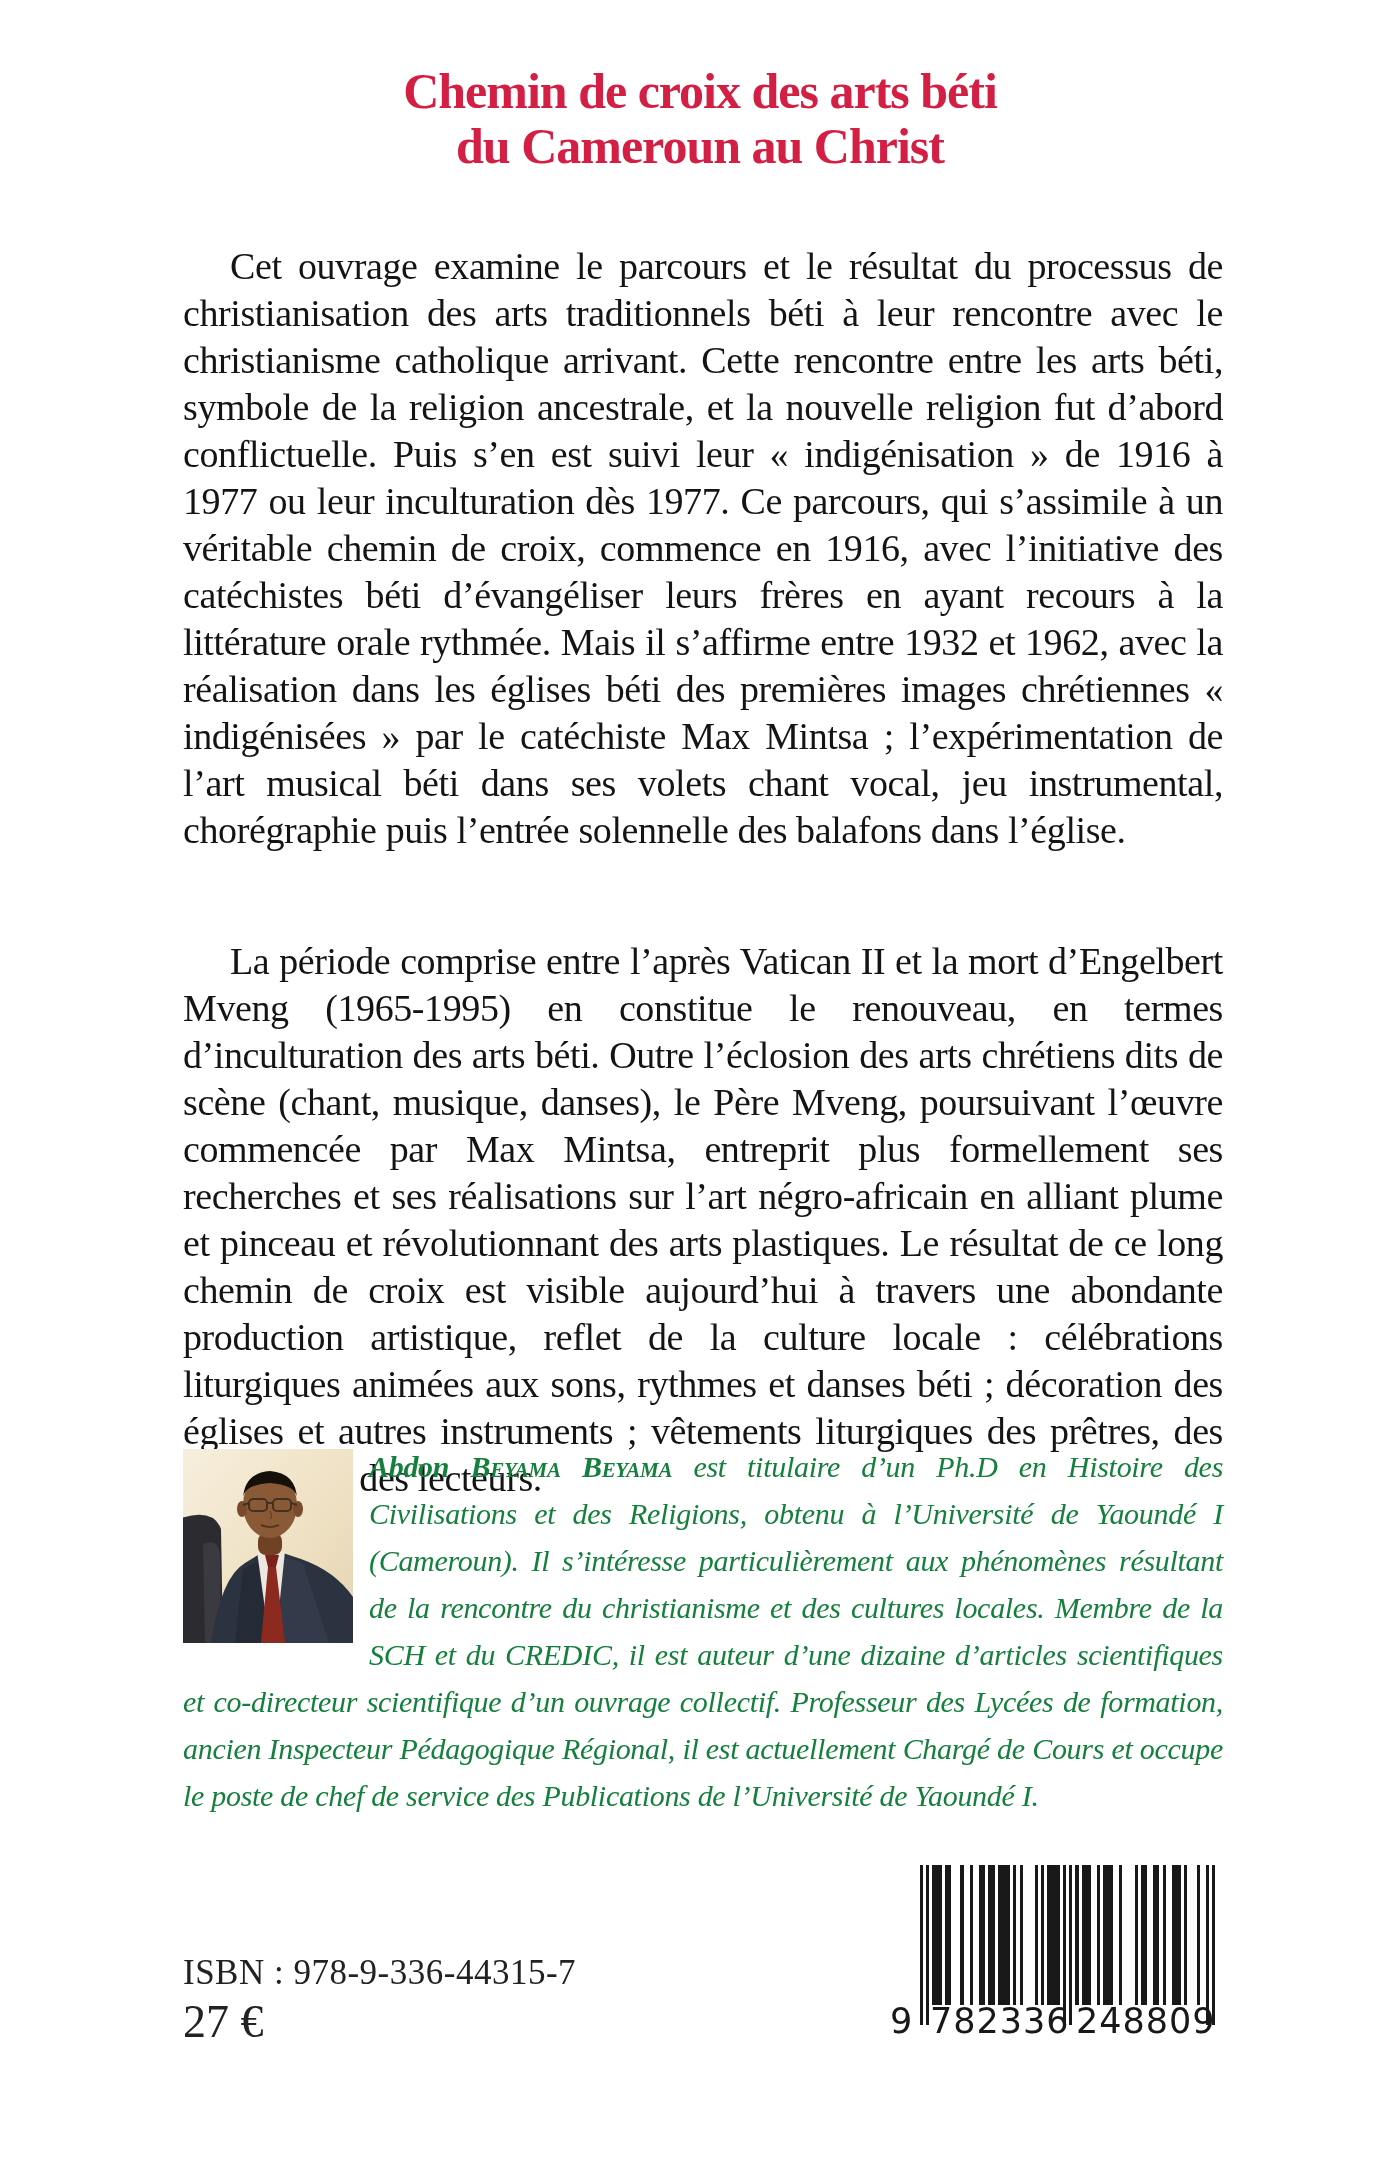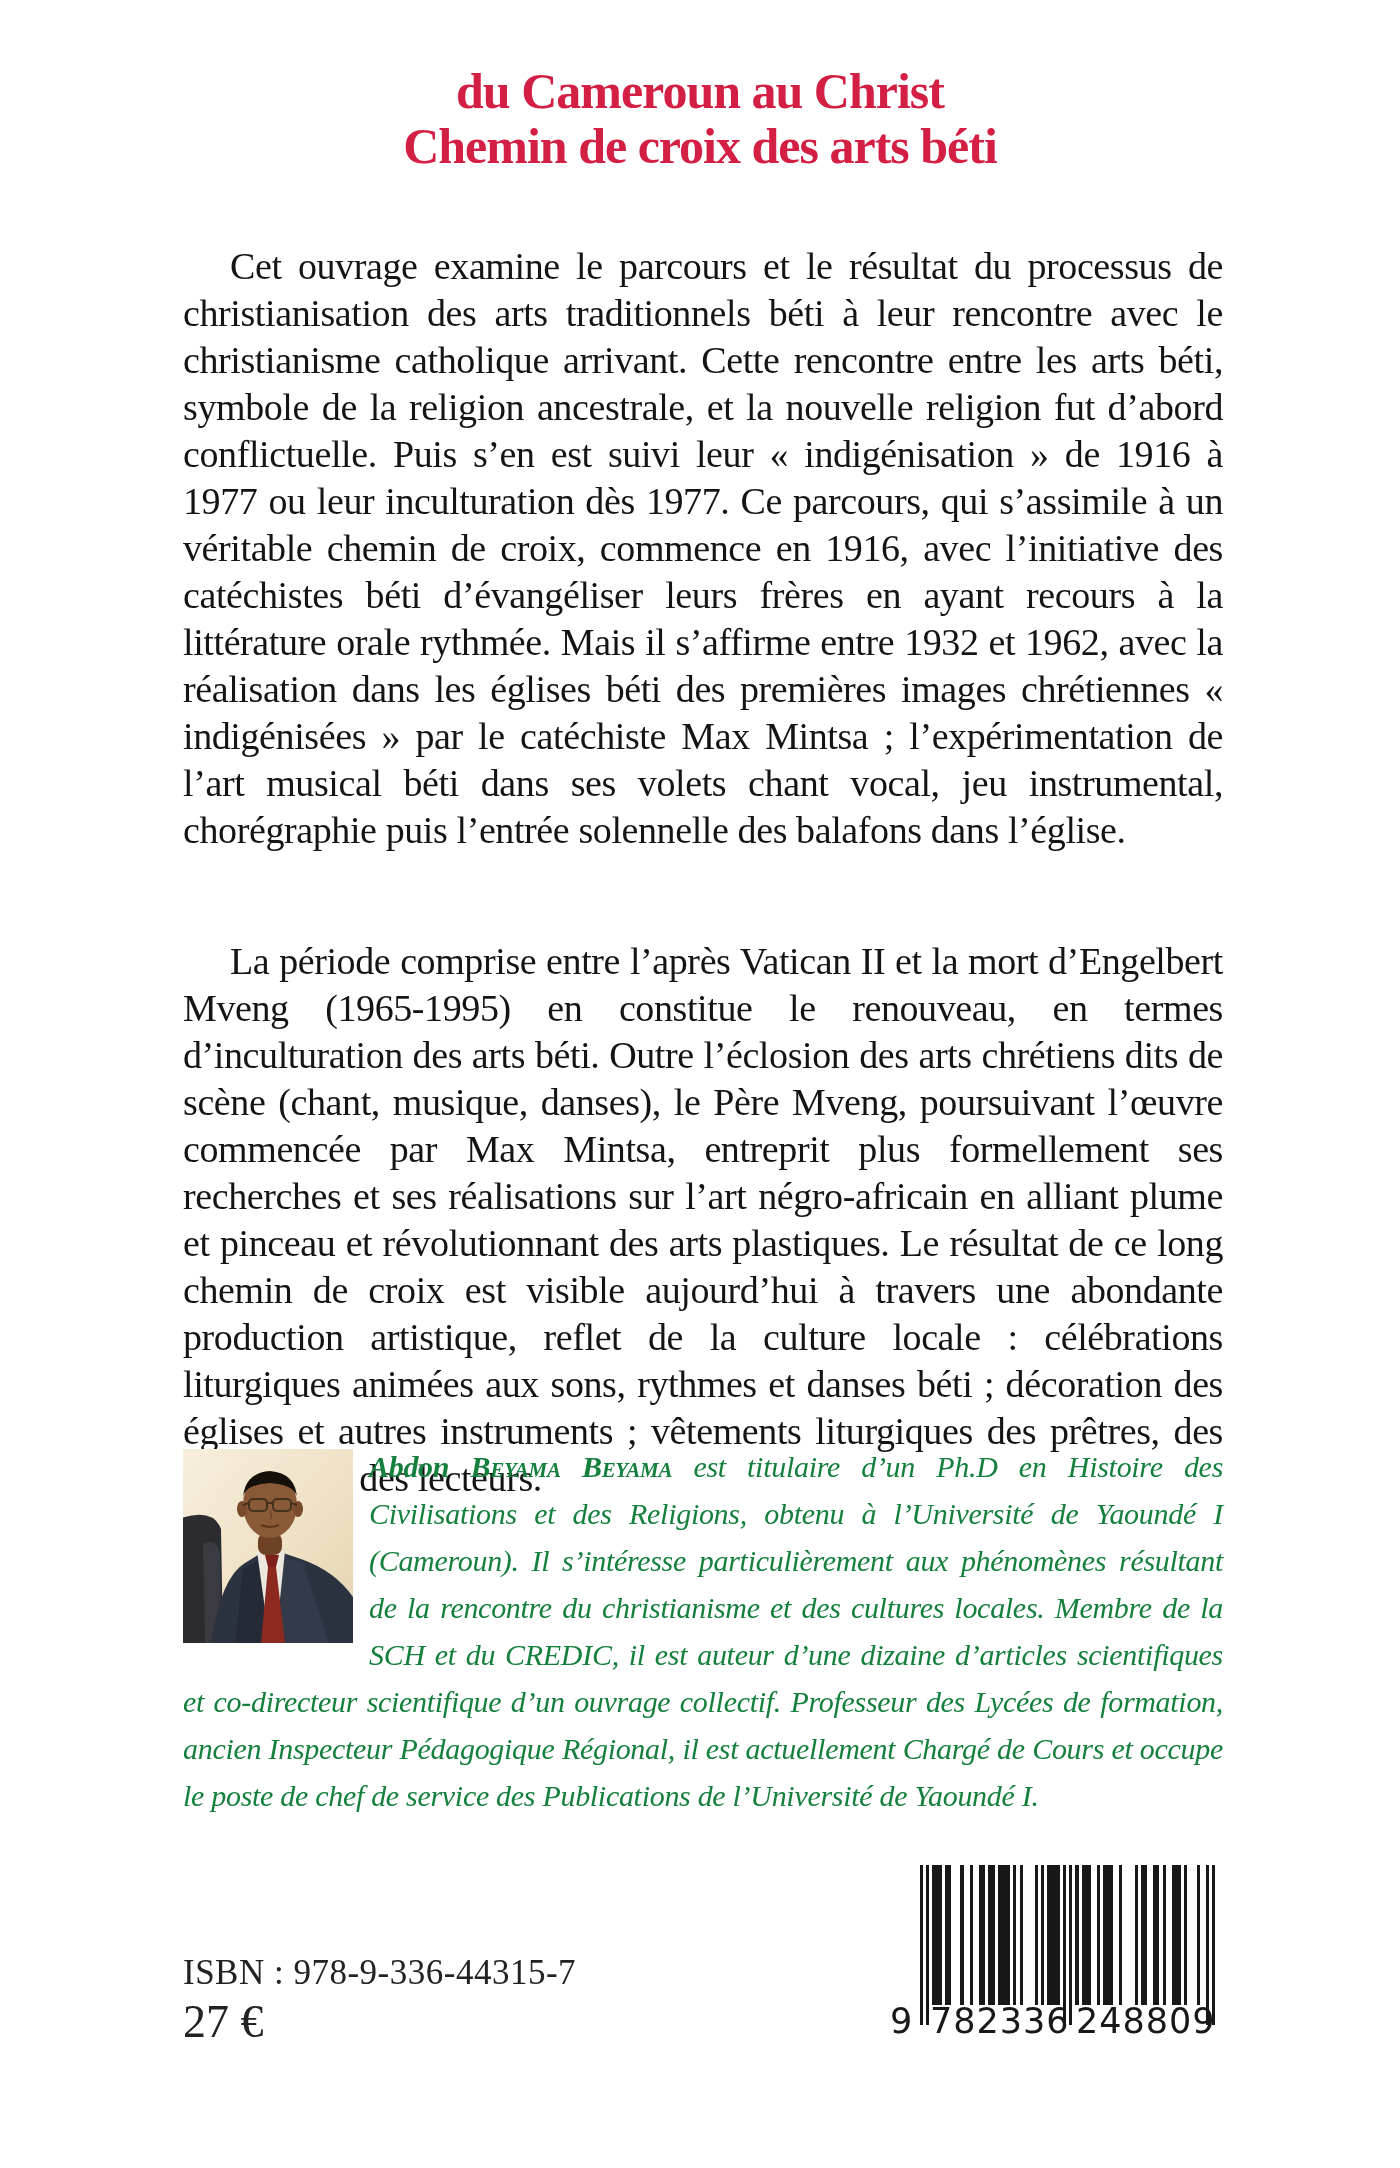--- a/index.html
+++ b/index.html
@@ -109,22 +109,22 @@
   }
   .bc-group.left{left:10px;width:133px;}
   .bc-group.right{left:156px;width:132px;}
 </style>
 </head>
 <body>
 
 <div class="page">
 
   <div class="title-block">
+    <div>Chemin de croix des arts béti</div>
     <div>du Cameroun au Christ</div>
-    <div>Chemin de croix des arts béti</div>
   </div>
 
   <div class="synopsis">
     <p>Cet ouvrage examine le parcours et le résultat du processus de christianisation des arts traditionnels béti à leur rencontre avec le christianisme catholique arrivant. Cette rencontre entre les arts béti, symbole de la religion ancestrale, et la nouvelle religion fut d’abord conflictuelle. Puis s’en est suivi leur « indigénisation » de 1916 à 1977 ou leur inculturation dès 1977. Ce parcours, qui s’assimile à un véritable chemin de croix, commence en 1916, avec l’initiative des catéchistes béti d’évangéliser leurs frères en ayant recours à la littérature orale rythmée. Mais il s’affirme entre 1932 et 1962, avec la réalisation dans les églises béti des premières images chrétiennes « indigénisées » par le catéchiste Max Mintsa ; l’expérimentation de l’art musical béti dans ses volets chant vocal, jeu instrumental, chorégraphie puis l’entrée solennelle des balafons dans l’église.</p>
     <p>La période comprise entre l’après Vatican II et la mort d’Engelbert Mveng (1965-1995) en constitue le renouveau, en termes d’inculturation des arts béti. Outre l’éclosion des arts chrétiens dits de scène (chant, musique, danses), le Père Mveng, poursuivant l’œuvre commencée par Max Mintsa, entreprit plus formellement ses recherches et ses réalisations sur l’art négro-africain en alliant plume et pinceau et révolutionnant des arts plastiques. Le résultat de ce long chemin de croix est visible aujourd’hui à travers une abondante production artistique, reflet de la culture locale : célébrations liturgiques animées aux sons, rythmes et danses béti ; décoration des églises et autres instruments ; vêtements liturgiques des prêtres, des choristes et des lecteurs.</p>
   </div>
 
   <div class="bio">
     <div class="author-photo">
       <svg viewBox="0 0 170 194" xmlns="http://www.w3.org/2000/svg">

